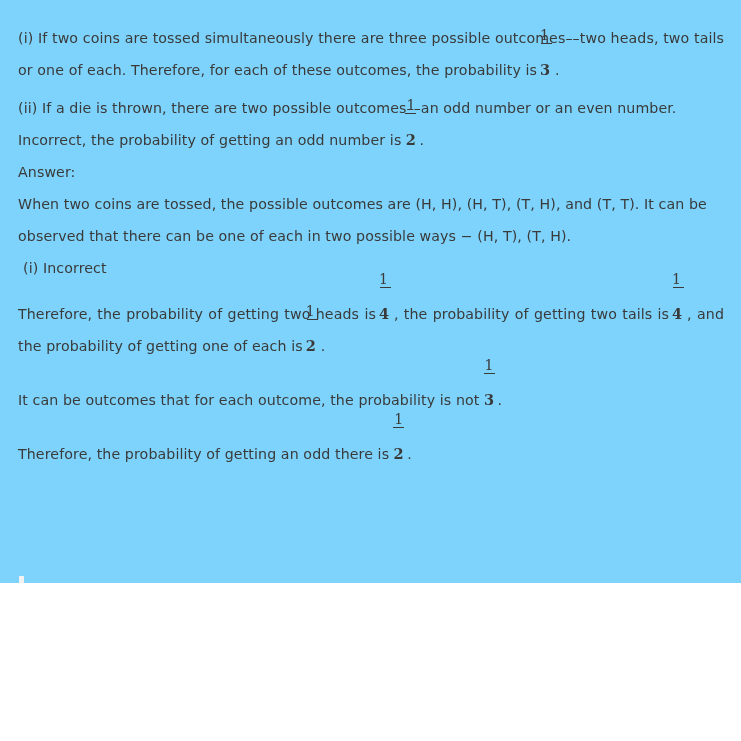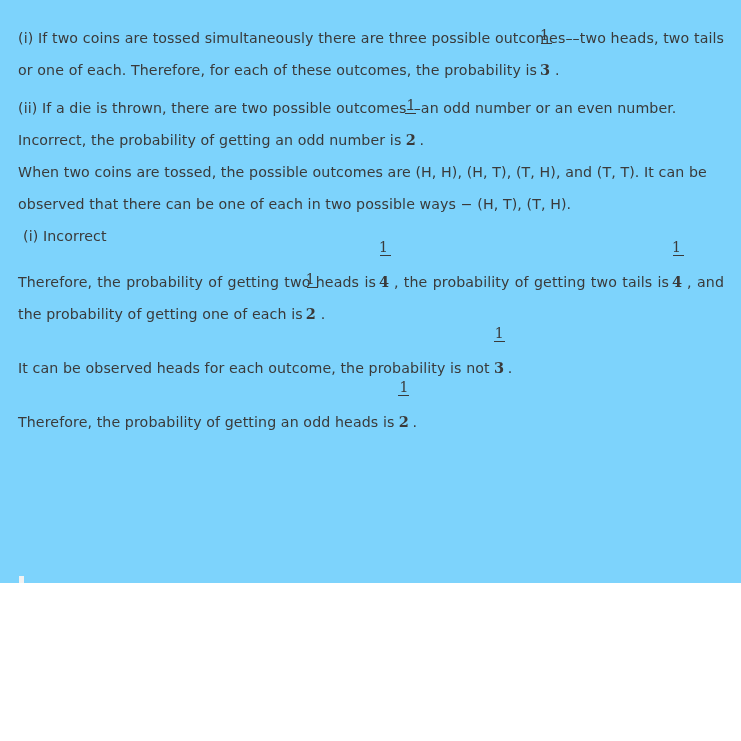--- a/index.html
+++ b/index.html
@@ -100,35 +100,36 @@
 
 <div class="page">
   <div class="content">
 
     <p class="line just"><span>(i) If two coins are tossed simultaneously there are three possible outcomes––two heads, two tails or one of each. Therefore, for each of these outcomes, the probability is</span><span class="frac"><span class="num">1</span><span class="bar"></span><span class="den">3</span></span><span class="tail">.</span></p>
 
     <div class="gap-sm"></div>
 
     <p class="line"><span>(ii) If a die is thrown, there are two possible outcomes––an odd number or an even number. Incorrect, the probability of getting an odd number is</span><span class="frac"><span class="num">1</span><span class="bar"></span><span class="den">2</span></span><span class="tail">.</span></p>
 
+    <p class="line">Answer:</p>
 
     <p class="line">When two coins are tossed, the possible outcomes are (H, H), (H, T), (T, H), and (T, T). It can be observed that there can be one of each in two possible ways − (H, T), (T, H).</p>
 
     <p class="line indent">(i) Incorrect</p>
 
     <div class="gap-md"></div>
 
     <p class="line just"><span>Therefore, the probability of getting two heads is</span><span class="frac"><span class="num">1</span><span class="bar"></span><span class="den">4</span></span><span>, the probability of getting two tails is</span><span class="frac"><span class="num">1</span><span class="bar"></span><span class="den">4</span></span><span>, and the probability of getting one of each is</span><span class="frac"><span class="num">1</span><span class="bar"></span><span class="den">2</span></span><span class="tail">.</span></p>
 
     <div class="gap-lg"></div>
 
-    <p class="line"><span>It can be observed heads for each outcome, the probability is not</span><span class="frac"><span class="num">1</span><span class="bar"></span><span class="den">3</span></span><span class="tail">.</span></p>
+    <p class="line"><span>It can be outcomes that for each outcome, the probability is not</span><span class="frac"><span class="num">1</span><span class="bar"></span><span class="den">3</span></span><span class="tail">.</span></p>
 
 
 
     <div class="gap-lg"></div>
 
-    <p class="line"><span>Therefore, the probability of getting an odd heads is</span><span class="frac"><span class="num">1</span><span class="bar"></span><span class="den">2</span></span><span class="tail">.</span></p>
+    <p class="line"><span>Therefore, the probability of getting an odd there is</span><span class="frac"><span class="num">1</span><span class="bar"></span><span class="den">2</span></span><span class="tail">.</span></p>
 
   </div>
 
   <div class="clip-artifact"></div>
 </div>
 
 </body></html>

